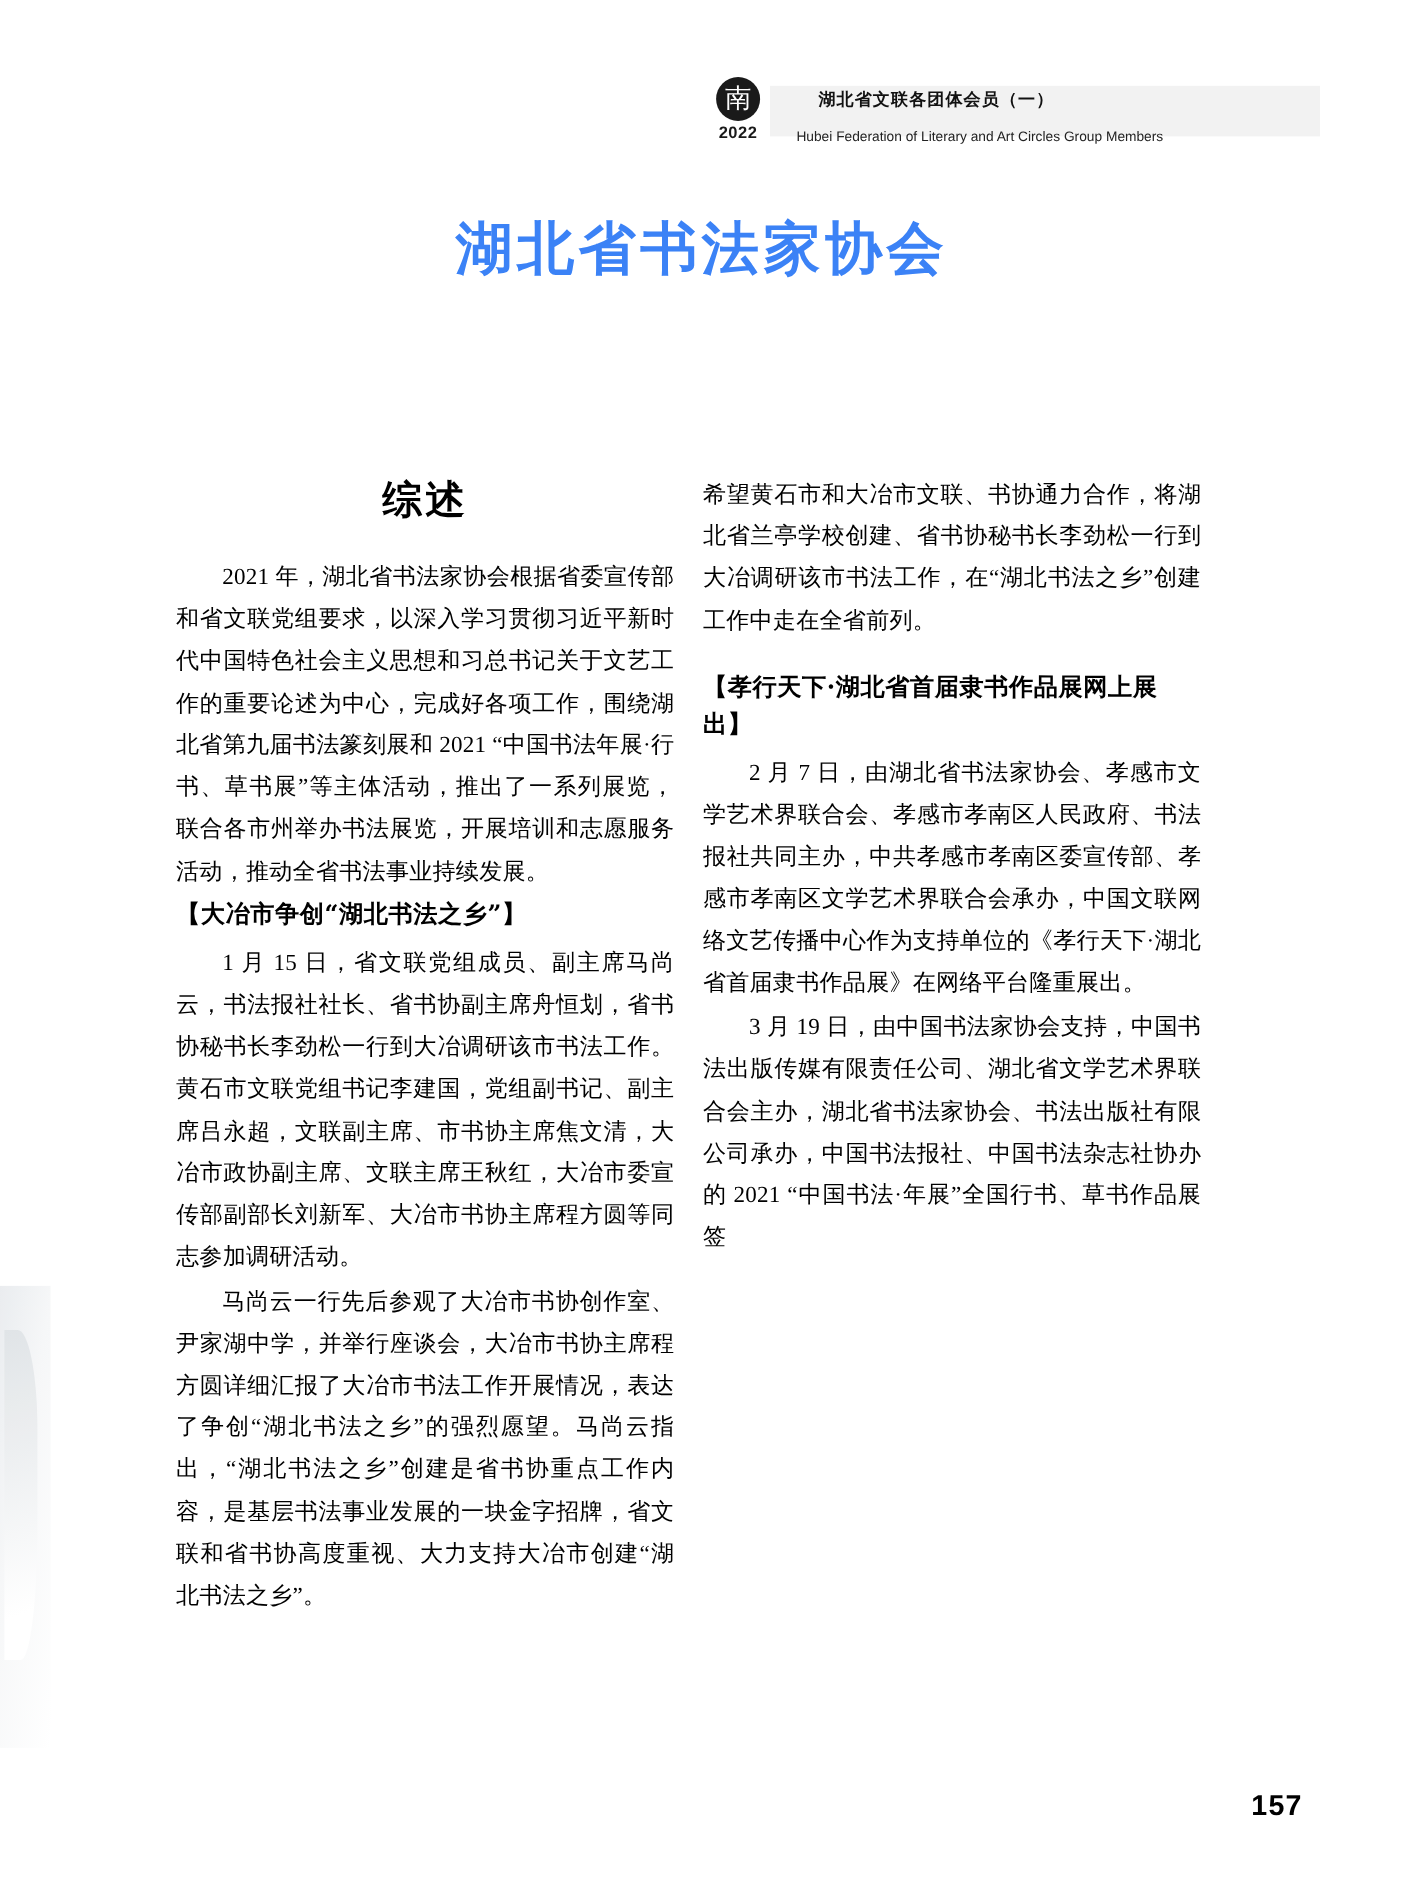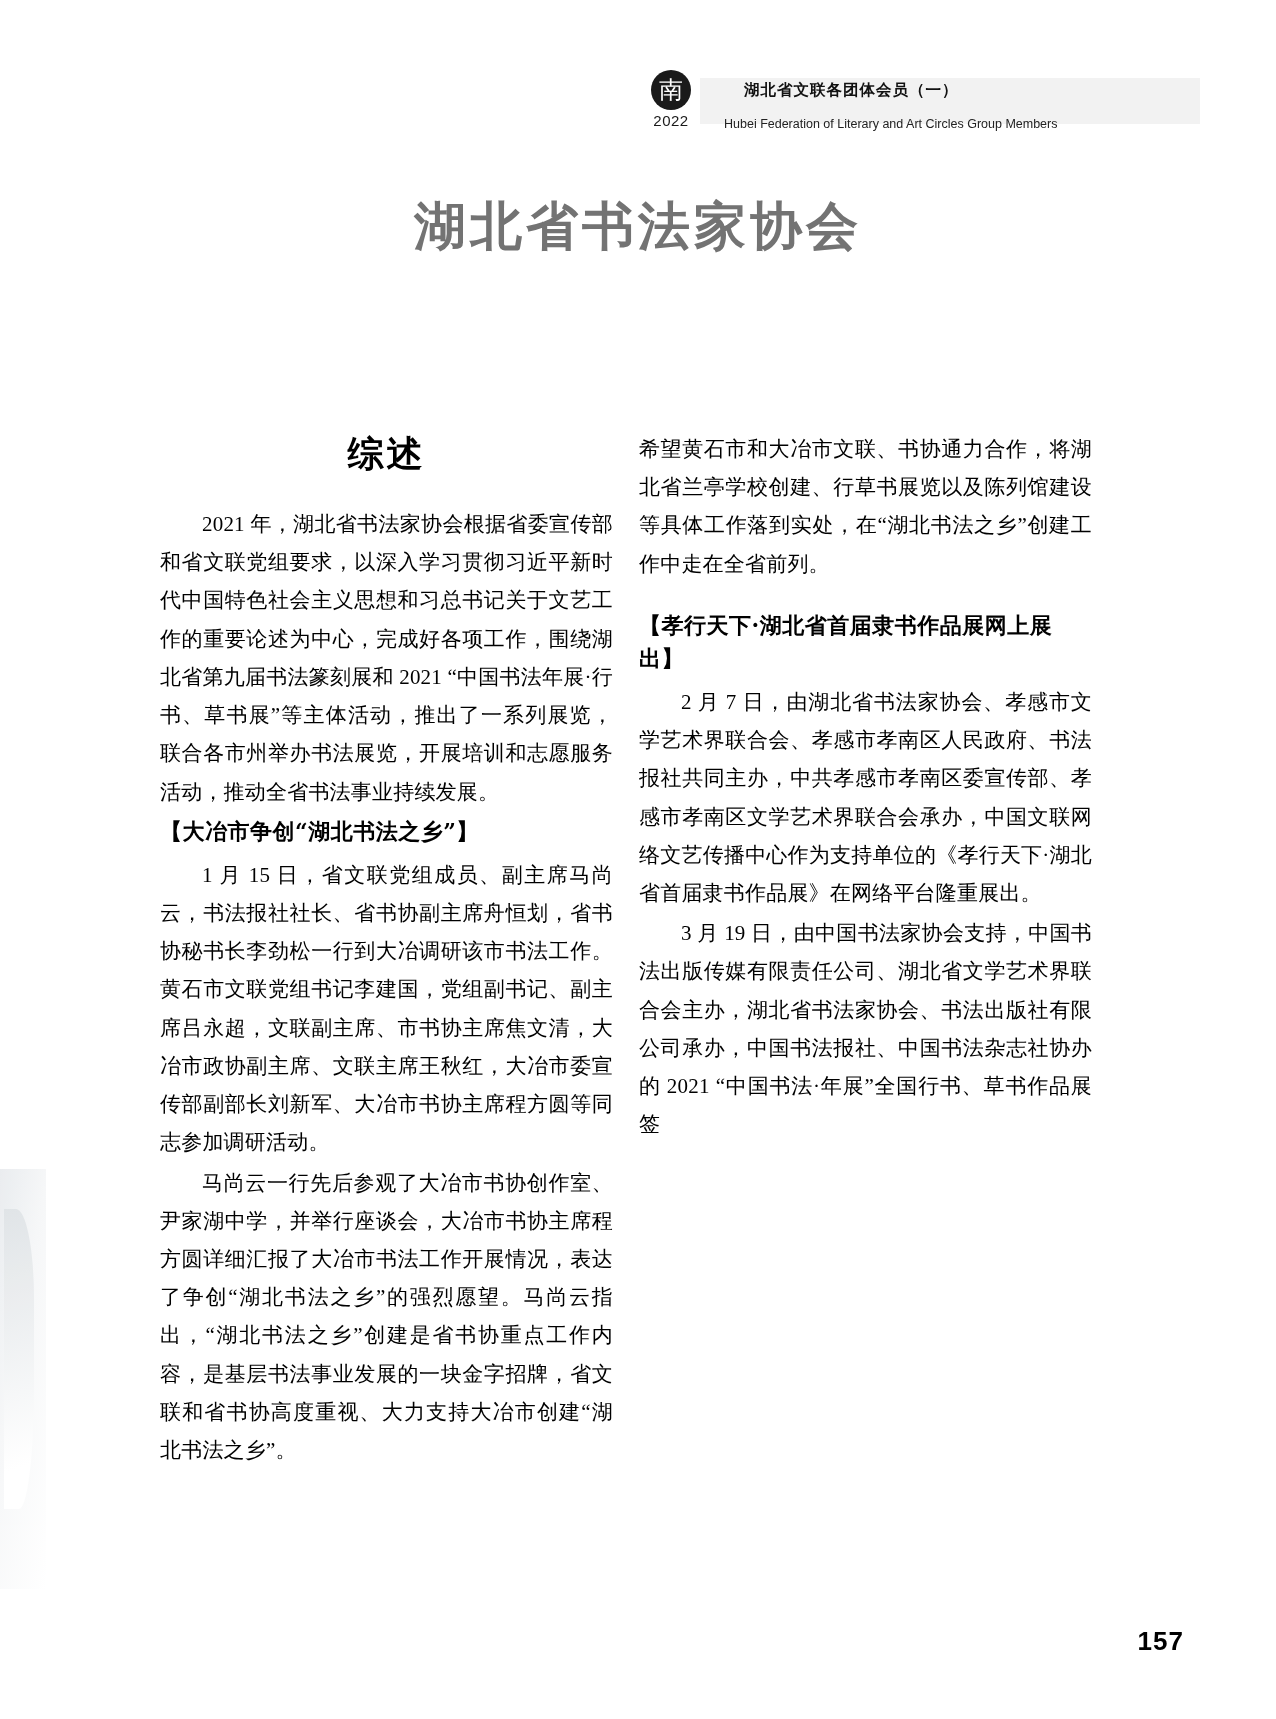--- a/index.html
+++ b/index.html
@@ -55,21 +55,21 @@
     justify-content: center;
   }
   .logo-glyph {
     color: #ffffff;
     font-size: 24px;
     line-height: 1;
     font-family: "Liberation Serif", serif;
   }
   .logo-year {
     font-family: "Liberation Sans", sans-serif;
-    font-weight: normal;
+    font-weight: bold;
     font-size: 15px;
     letter-spacing: 0.5px;
     margin-top: 2px;
     color: #1a1a1a;
   }
   .header-texts {
     position: relative;
     z-index: 2;
     margin-left: 22px;
     margin-top: 10px;
@@ -95,21 +95,21 @@
   .page-title {
     position: absolute;
     top: 192px;
     left: 0;
     width: 1276px;
     text-align: center;
     font-family: "DejaVu Serif", "Liberation Serif", serif;
     font-weight: bold;
     font-size: 52px;
     letter-spacing: 4px;
-    color: #737373;
+    color: #3b82f6;
   }
 
   
   .columns {
     position: absolute;
     top: 430px;
     left: 160px;
     width: 960px;
     display: flex;
     gap: 26px;
@@ -220,21 +220,21 @@
     <h2 class="sec-title-lg">综述</h2>
     <p class="body">2021 年，湖北省书法家协会根据省委宣传部和省文联党组要求，以深入学习贯彻习近平新时代中国特色社会主义思想和习总书记关于文艺工作的重要论述为中心，完成好各项工作，围绕湖北省第九届书法篆刻展和 2021 “中国书法年展·行书、草书展”等主体活动，推出了一系列展览，联合各市州举办书法展览，开展培训和志愿服务活动，推动全省书法事业持续发展。</p>
 
 
     <h3 class="sec-head first">【大冶市争创“湖北书法之乡”】</h3>
     <p class="body">1 月 15 日，省文联党组成员、副主席马尚云，书法报社社长、省书协副主席舟恒划，省书协秘书长李劲松一行到大冶调研该市书法工作。黄石市文联党组书记李建国，党组副书记、副主席吕永超，文联副主席、市书协主席焦文清，大冶市政协副主席、文联主席王秋红，大冶市委宣传部副部长刘新军、大冶市书协主席程方圆等同志参加调研活动。</p>
     <p class="body">马尚云一行先后参观了大冶市书协创作室、尹家湖中学，并举行座谈会，大冶市书协主席程方圆详细汇报了大冶市书法工作开展情况，表达了争创“湖北书法之乡”的强烈愿望。马尚云指出，“湖北书法之乡”创建是省书协重点工作内容，是基层书法事业发展的一块金字招牌，省文联和省书协高度重视、大力支持大冶市创建“湖北书法之乡”。</p>
   </div>
 
   <div class="col">
-    <p class="body noindent">希望黄石市和大冶市文联、书协通力合作，将湖北省兰亭学校创建、行草书展览以及陈列馆建设等具体工作落到实处，在“湖北书法之乡”创建工作中走在全省前列。</p>
+    <p class="body noindent">希望黄石市和大冶市文联、书协通力合作，将湖北省兰亭学校创建、省书协秘书长李劲松一行到大冶调研该市书法工作，在“湖北书法之乡”创建工作中走在全省前列。</p>
 
     <h3 class="sec-head">【孝行天下·湖北省首届隶书作品展网上展出】</h3>
     <p class="body">2 月 7 日，由湖北省书法家协会、孝感市文学艺术界联合会、孝感市孝南区人民政府、书法报社共同主办，中共孝感市孝南区委宣传部、孝感市孝南区文学艺术界联合会承办，中国文联网络文艺传播中心作为支持单位的《孝行天下·湖北省首届隶书作品展》在网络平台隆重展出。</p>
 
     <p class="body">3 月 19 日，由中国书法家协会支持，中国书法出版传媒有限责任公司、湖北省文学艺术界联合会主办，湖北省书法家协会、书法出版社有限公司承办，中国书法报社、中国书法杂志社协办的 2021 “中国书法·年展”全国行书、草书作品展签</p>
   </div>
 
 </div>
 
 <div class="page-number">157</div>

